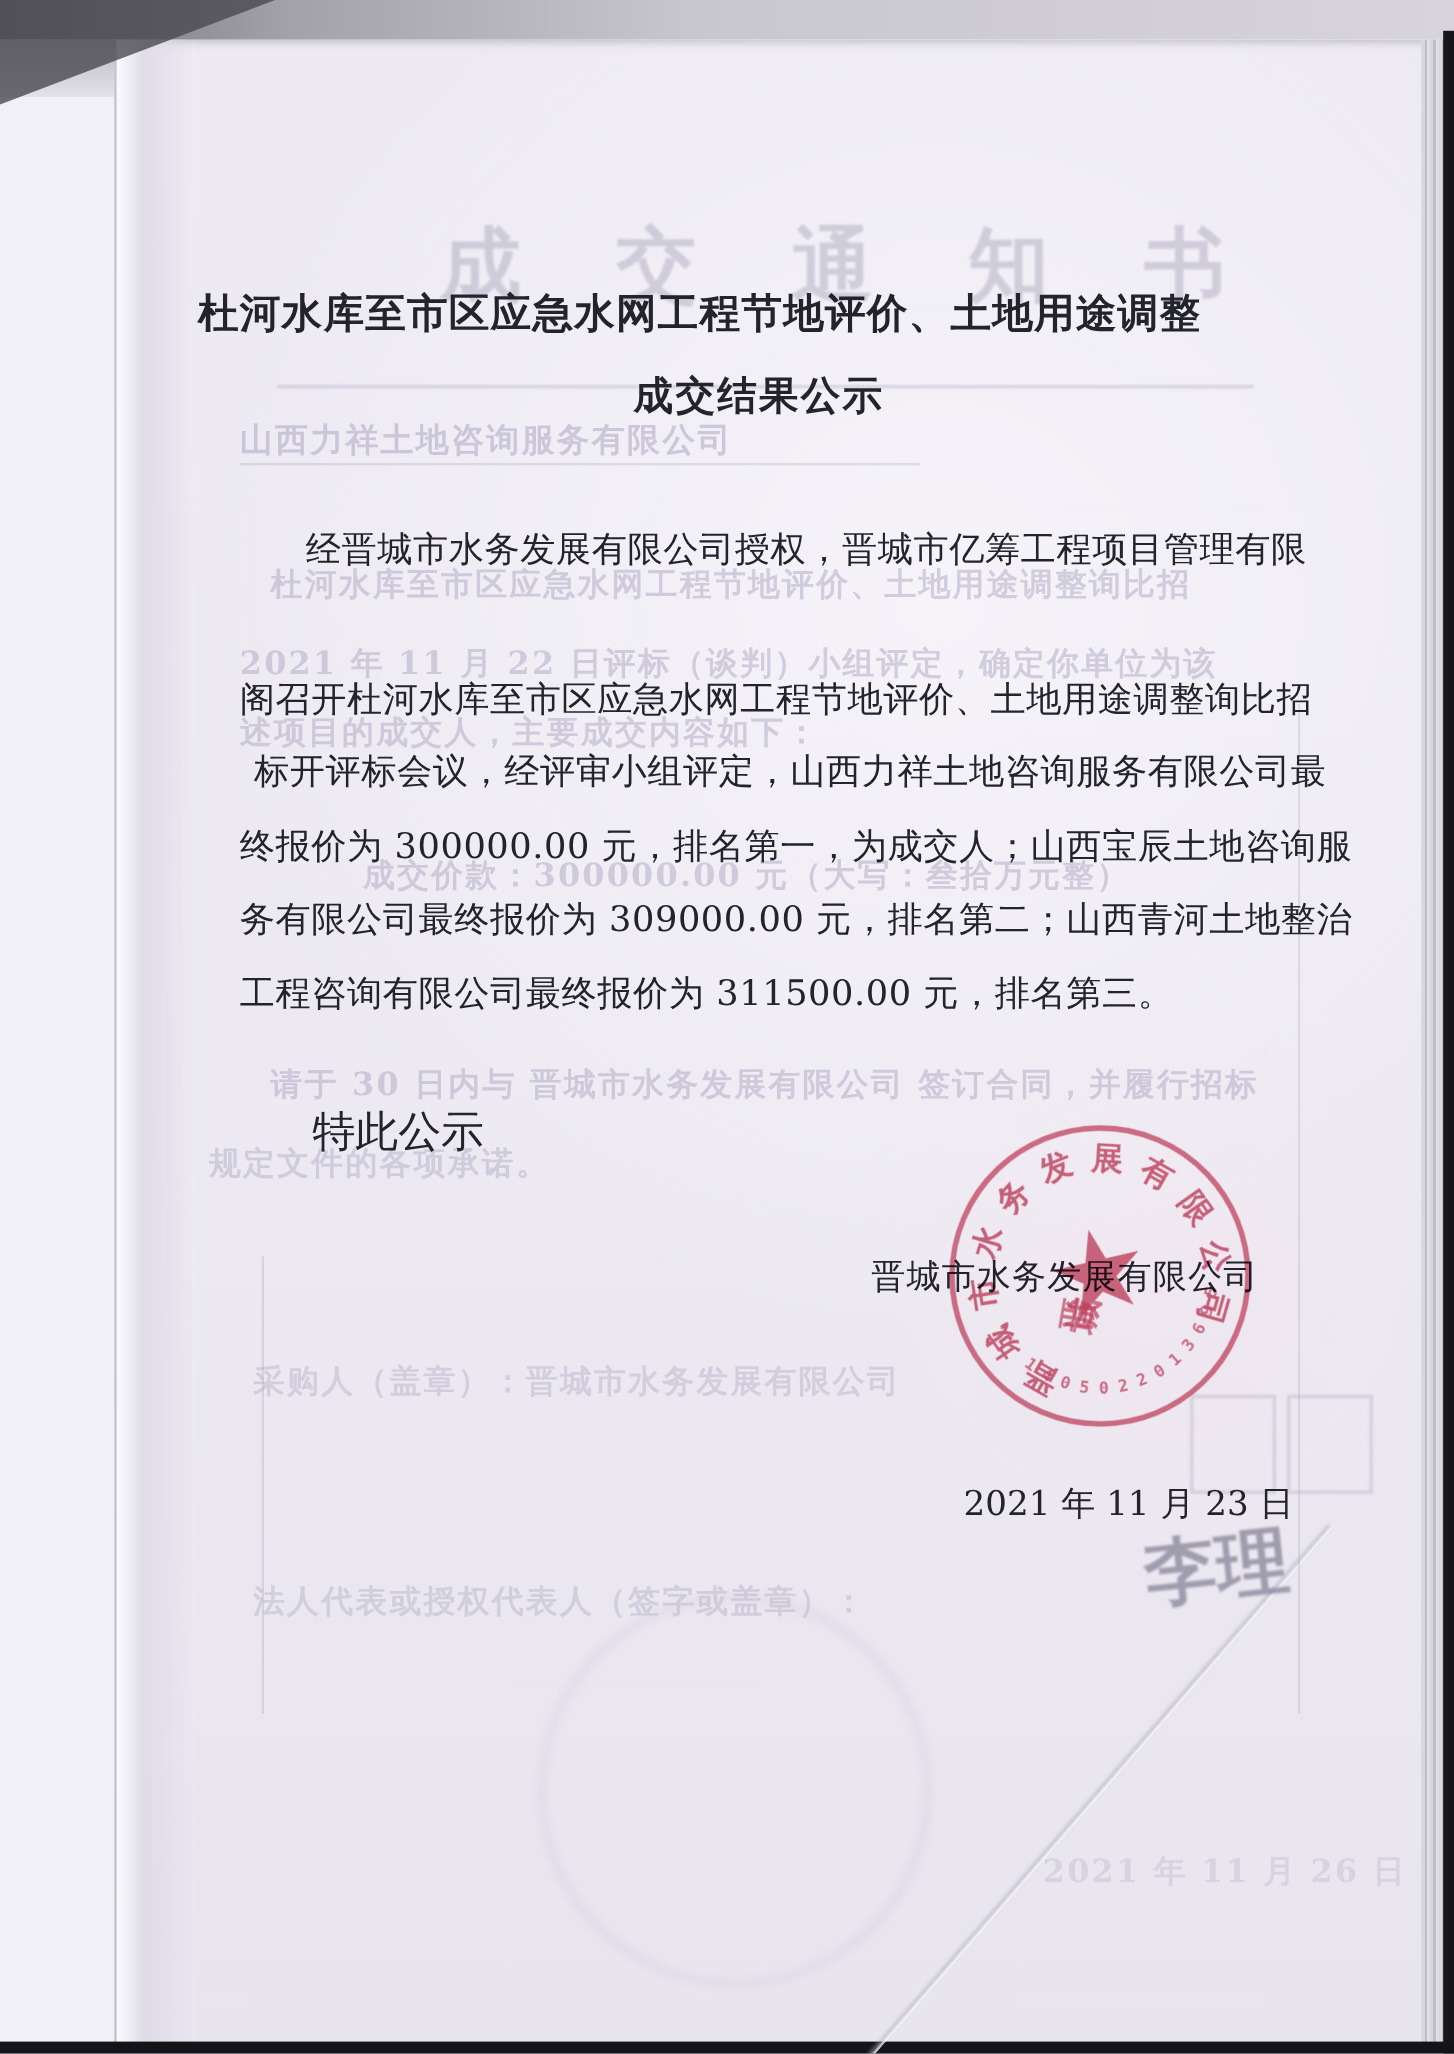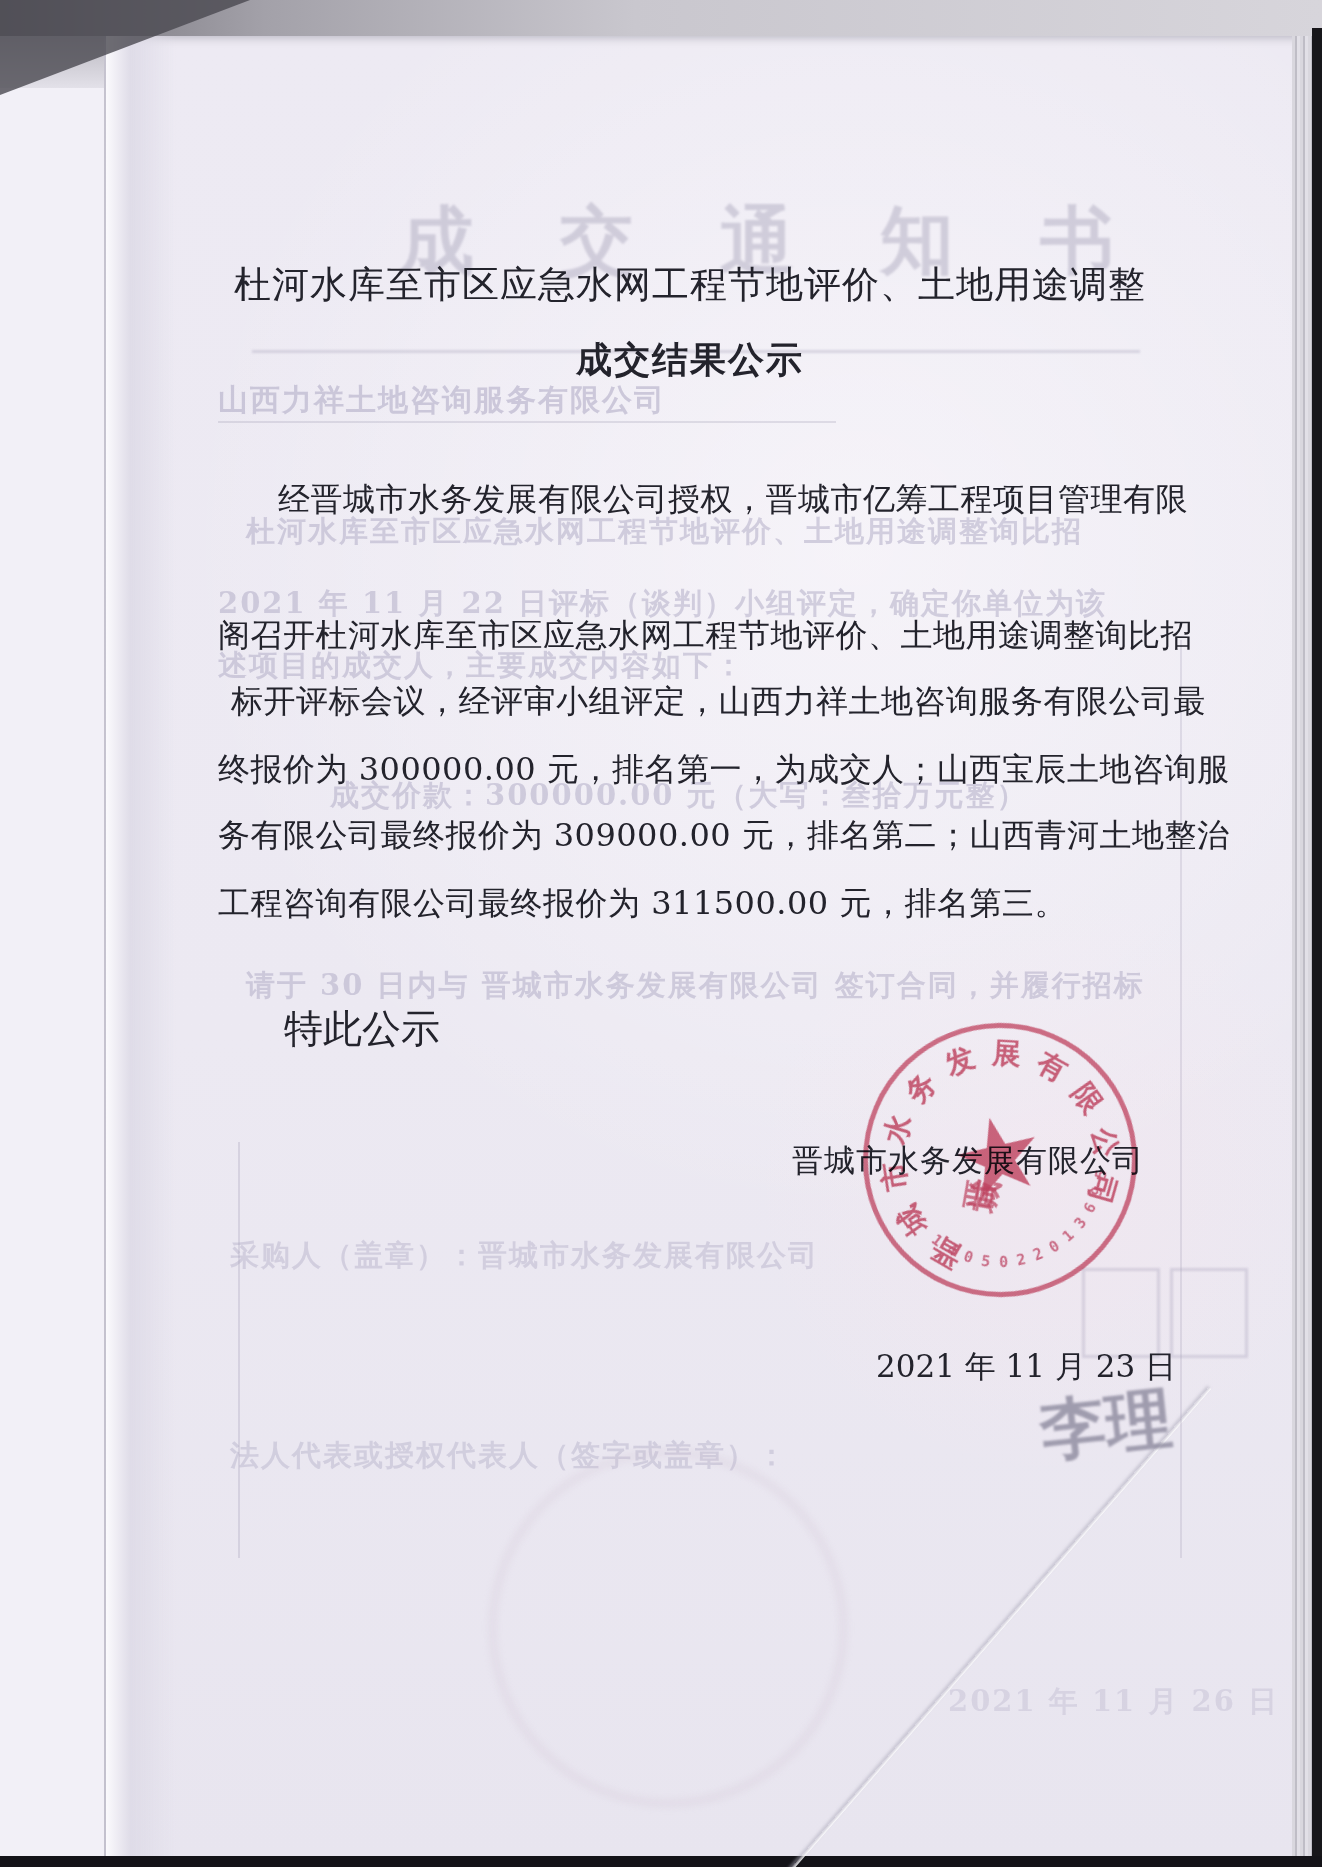--- a/index.html
+++ b/index.html
@@ -59,21 +59,21 @@
   .bleed-box{position:absolute;width:72px;height:84px;border:3px solid rgba(165,160,186,.35);
     filter:blur(1px);}
   .bleed-box.b1{left:1082px;top:1268px;}
   .bleed-box.b2{left:1170px;top:1268px;}
   .bleed-circle{position:absolute;left:488px;top:1448px;width:342px;height:342px;
     border:9px solid rgba(198,180,196,.16);border-radius:50%;filter:blur(3px);}
   .scribble{position:absolute;left:1040px;top:1380px;font-size:66px;color:#8d8a9e;
     transform:rotate(-6deg);filter:blur(1.1px);opacity:.8;font-weight:700;white-space:nowrap;}
   
   .ink{position:absolute;color:#23232c;white-space:nowrap;}
-  .title-1{left:180px;top:260px;width:1020px;text-align:center;font-size:37px;font-weight:400;letter-spacing:1px;}
+  .title-1{left:180px;top:260px;width:1020px;font-size:37px;font-weight:700;letter-spacing:1px;}
   .title-2{left:180px;top:336px;width:1020px;text-align:center;font-size:36px;font-weight:700;letter-spacing:2px;}
   .bodyline{font-size:32px;letter-spacing:.5px;}
   .ln-0{left:278px;top:478px;}
   .ln-1{left:218px;top:546px;}
   .ln-2{left:218px;top:614px;}
   .ln-3{left:218px;top:680px;margin-left:13px;}
   .ln-4{left:218px;top:748px;}
   .ln-5{left:218px;top:814px;}
   .ln-6{left:218px;top:882px;}
   .period-line{left:284px;top:933px;font-size:32px;}
@@ -110,20 +110,21 @@
   <div class="bottom-black"></div>
   <div class="crease-diag"></div>
 
   <div class="bleed bleed-title">成交通知书</div>
   <div class="bleed bleed-recipient">山西力祥土地咨询服务有限公司</div>
   <div class="bleed bl-0">杜河水库至市区应急水网工程节地评价、土地用途调整询比招</div>
   <div class="bleed bl-1">2021 年 11 月 22 日评标（谈判）小组评定，确定你单位为该</div>
   <div class="bleed bl-2">述项目的成交人，主要成交内容如下：</div>
   <div class="bleed bl-3">成交价款：300000.00 元（大写：叁拾万元整）</div>
   <div class="bleed bl-4">请于 30 日内与 晋城市水务发展有限公司 签订合同，并履行招标</div>
+  <div class="bleed bl-5">规定文件的各项承诺。</div>
   <div class="bleed bl-6">采购人（盖章）：晋城市水务发展有限公司</div>
   <div class="bleed bl-7">法人代表或授权代表人（签字或盖章）：</div>
   <div class="bleed bl-9">2021 年 11 月 26 日</div>
   <div class="bleed-hline"></div>
   <div class="bleed-vline-l"></div>
   <div class="bleed-vline-r"></div>
   <div class="bleed-box b1"></div>
   <div class="bleed-box b2"></div>
   <div class="bleed-circle"></div>
   <div class="scribble">李理</div>

